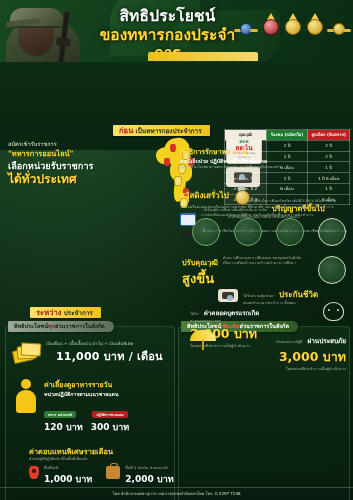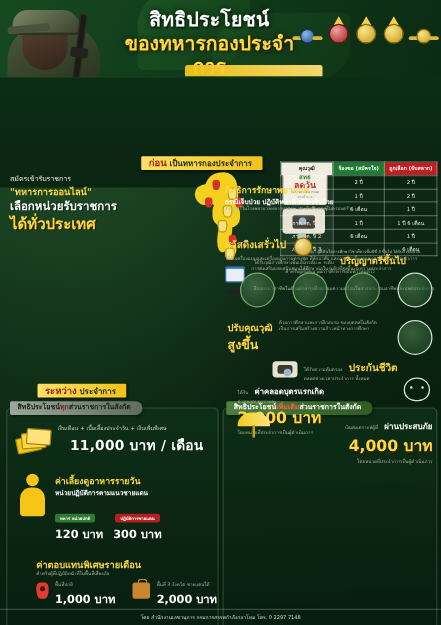--- a/index.html
+++ b/index.html
@@ -432,21 +432,21 @@
       <div class="seal"></div>
       <div class="seal"></div>
       <div class="seal light"></div>
     </div>
   </div>
 
   <div style="position:absolute;left:182px;top:256px;width:164px;">
     <div class="row">
       <div>
         <div class="lbl-y" style="font-size:7.4px">ปรับคุณวุฒิ</div>
-        <div class="lbl-y" style="font-size:10px">สูงขึ้น</div>
+        <div class="lbl-y" style="font-size:13px">สูงขึ้น</div>
       </div>
       <div class="xs" style="flex:1">ด้วยการศึกษาและการฝึกอบรม ของบุคคลในสังกัดเป็นการเสริมสร้างความก้าวหน้าทางการศึกษา</div>
       <div class="seal light"></div>
     </div>
   </div>
 
   <div style="position:absolute;left:190px;top:282px;width:156px;">
     <div class="row" style="align-items:center;justify-content:center;">
       <div class="sb-icon" style="width:20px;height:13px;">
         <div class="cam" style="width:12px;height:7px"></div>
@@ -476,21 +476,21 @@
 
   <div style="position:absolute;left:190px;top:328px;width:156px;">
     <div class="row">
       <div class="umbrella">
           <div class="top"></div>
           <div class="stick"></div>
         </div>
       <div style="flex:1;text-align:right">
         <div><span class="xs">เงินสงเคราะห์ผู้ที่</span>
         <span class="lbl-w" style="font-size:6.4px">ผ่านประสบภัย</span></div>
-        <div class="money-y">4,000 บาท</div>
+        <div class="money-y">3,000 บาท</div>
         <div class="xs">โดยหน่วยที่ประจำการเป็นผู้ดำเนินการ</div>
       </div>
     </div>
   </div>
 
   <div class="sec-after">
 
     <div class="fbar"></div>
     <div class="footer">โดย สำนักงานเลขานุการ กรมการสรรพกำลังกลาโหม โทร. 0 2297 7148</div>
   </div>

